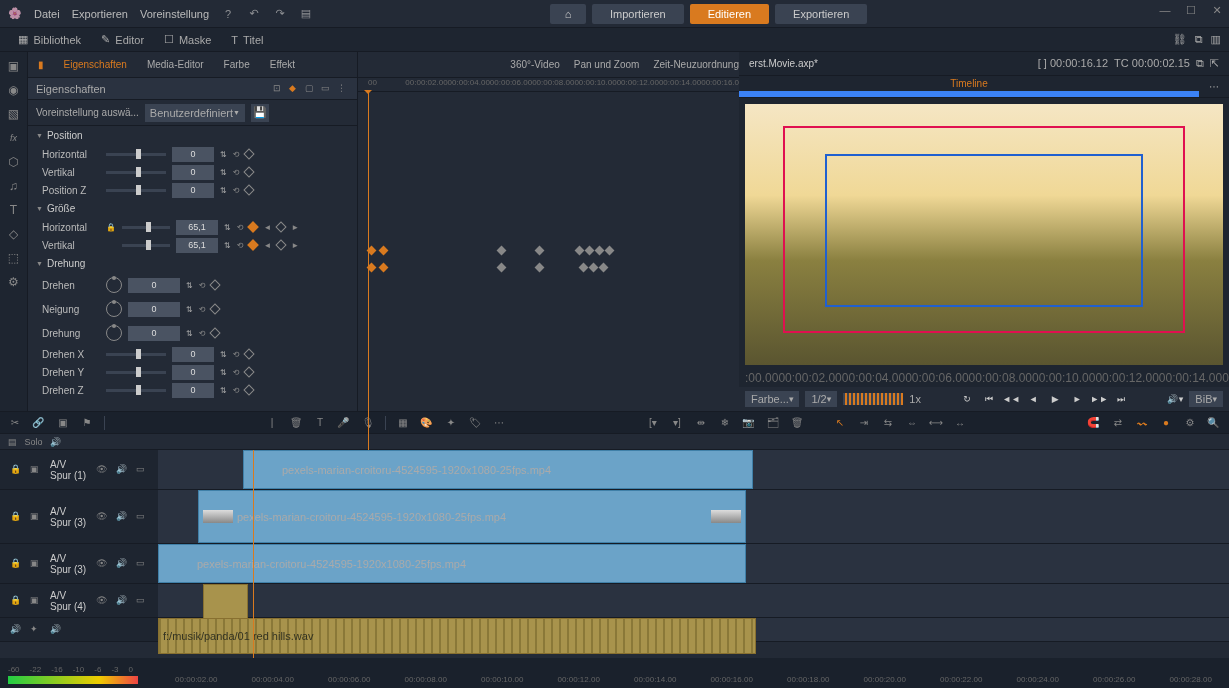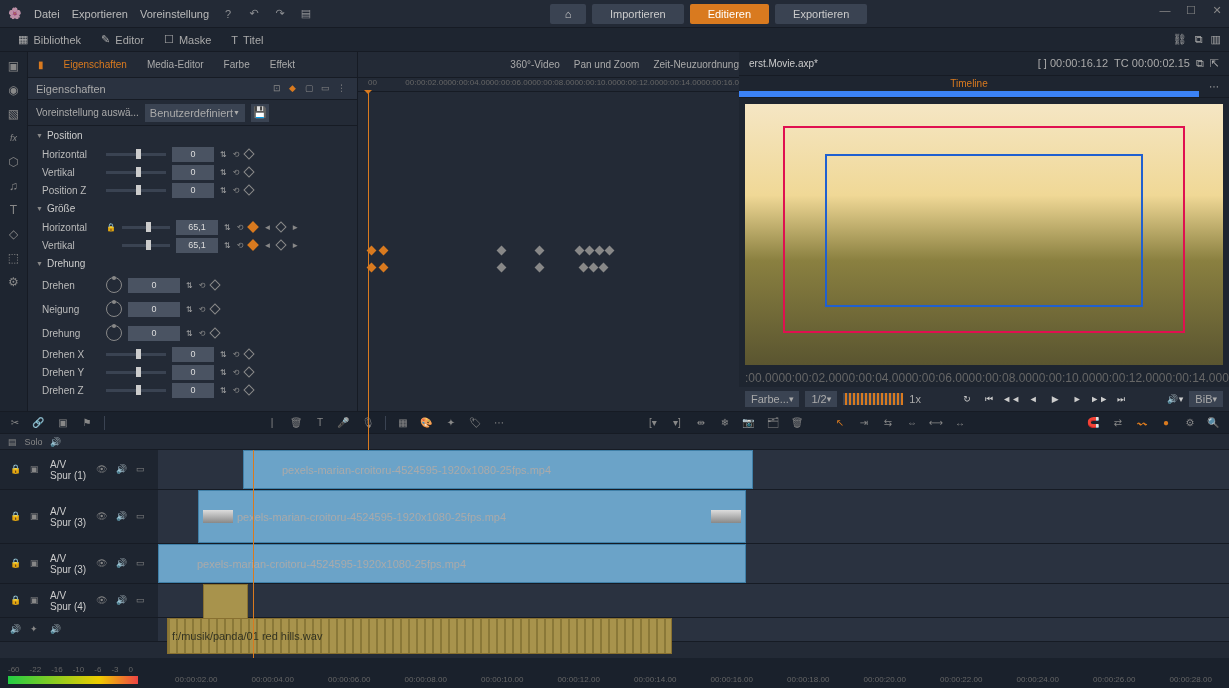--- a/index.html
+++ b/index.html
@@ -500,21 +500,21 @@
       </div>
     </div>
 
   <div class="track" style="height:24px">
     <div class="trackhdr">
       <span class="tico">🔊</span>
       <span class="tico">✦</span>
       <span class="tico">🔊</span>
     </div>
     <div class="trackbody">
-      <div class="clip audio" style="left:9px;width:505px">
+      <div class="clip audio" style="left:0;width:598px">
         <div class="waveform"></div>
         <span style="position:relative;color:#332">f:/musik/panda/01 red hills.wav</span>
       </div>
     </div>
   </div>
 </div>
 
 <div class="tlruler">
   <div class="audiometer"></div>
   <div style="position:absolute;left:8px;bottom:14px;display:flex;gap:10px" id="audiolevels">

